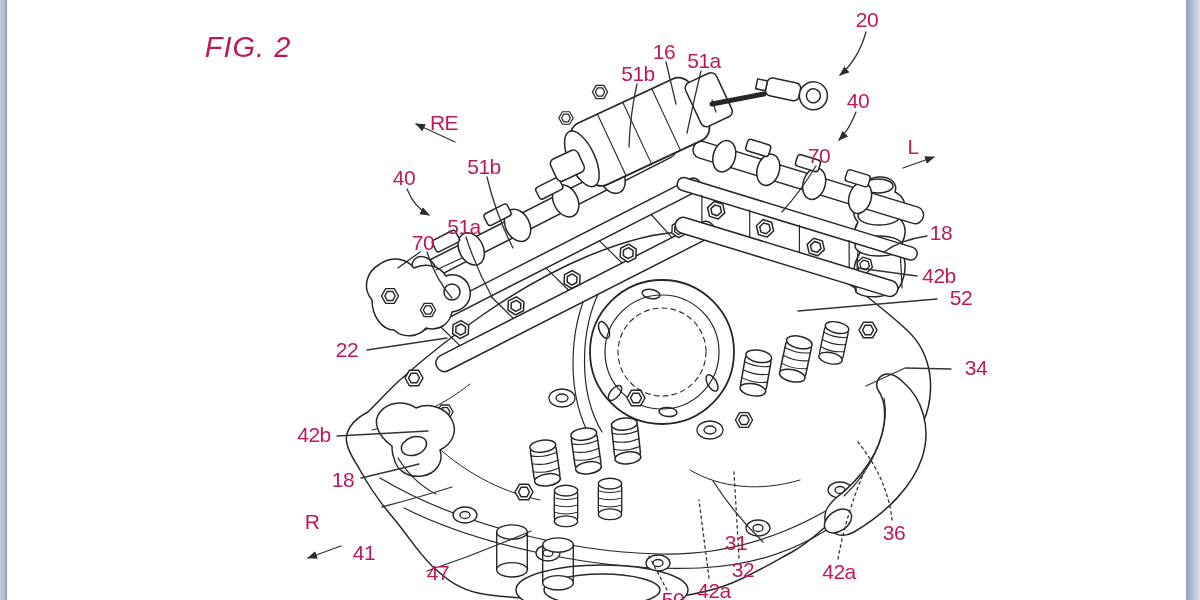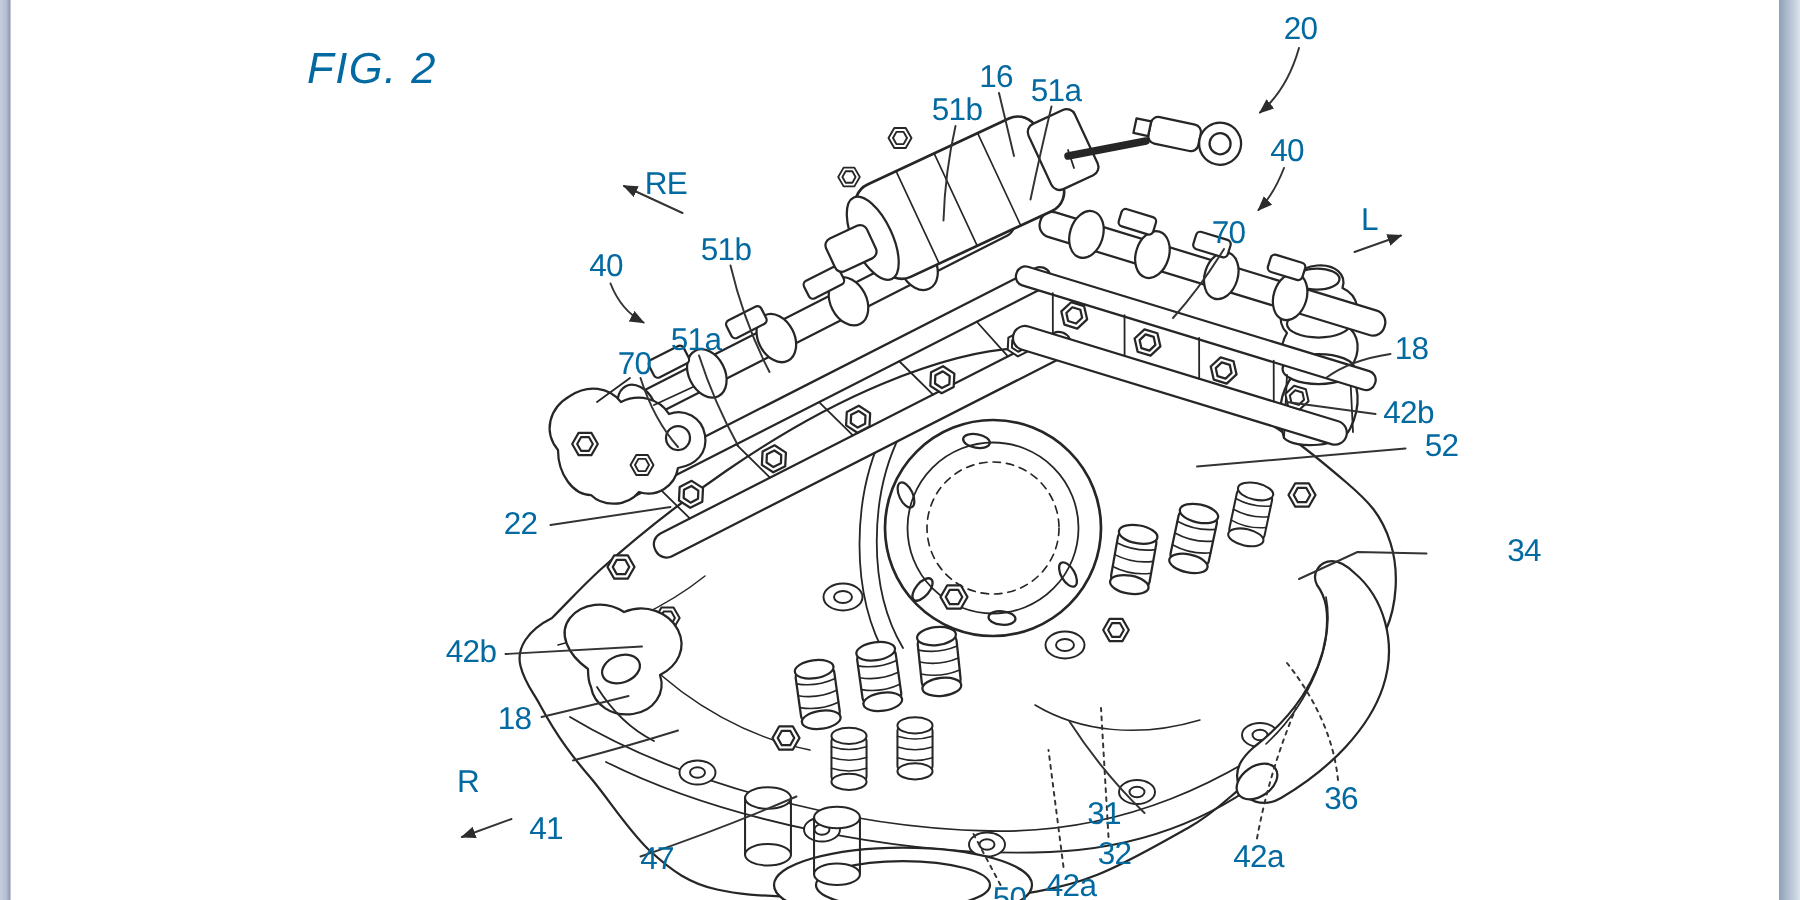--- a/index.html
+++ b/index.html
@@ -7,21 +7,21 @@
     width:1200px;height:600px;position:relative;overflow:hidden;
     background:#ffffff;font-family:"Liberation Sans",sans-serif;
   }
   .edge-band{position:absolute;top:0;bottom:0;}
   #edge-left{left:0;width:7px;background:linear-gradient(to right,#c6cdde,#b6bed2 60%,#8a94ab 100%);}
   #edge-right{right:0;width:14px;background:linear-gradient(to right,#8fa0b6,#aebccd 40%,#cdd7e3 85%,#dde4ee);}
   #drawing-svg{position:absolute;left:0;top:0;}
   #labels-layer{position:absolute;left:0;top:0;width:1200px;height:600px;pointer-events:none;}
   .lbl{
     position:absolute;transform:translate(-50%,-50%);
-    color:#0369a1;font-size:21px;font-weight:500;letter-spacing:-0.5px;white-space:nowrap;
+    color:#be185d;font-size:21px;font-weight:500;letter-spacing:-0.5px;white-space:nowrap;
   }
   .lbl.dir{font-size:21px;font-weight:500;}
   .lbl.fig{font-size:29px;font-style:italic;font-weight:500;letter-spacing:1px;}
 </style>
 </head>
 <body>
 
 <div class="edge-band" id="edge-left"></div>
 <div class="edge-band" id="edge-right"></div>
 
@@ -263,21 +263,21 @@
     <span class="lbl" style="left: 858px; top: 101px;">40</span>
     <span class="lbl" style="left: 819px; top: 156px;">70</span>
     <span class="lbl" style="left: 404px; top: 178px;">40</span>
     <span class="lbl" style="left: 484px; top: 167px;">51b</span>
     <span class="lbl" style="left: 464px; top: 227px;">51a</span>
     <span class="lbl" style="left: 423px; top: 243px;">70</span>
     <span class="lbl" style="left: 941px; top: 233px;">18</span>
     <span class="lbl" style="left: 939px; top: 276px;">42b</span>
     <span class="lbl" style="left: 961px; top: 298px;">52</span>
     <span class="lbl" style="left: 347px; top: 350px;">22</span>
-    <span class="lbl" style="left: 976px; top: 368px; margin-left: 40px;">34</span>
+    <span class="lbl" style="left: 976px; top: 368px;">34</span>
     <span class="lbl" style="left: 314px; top: 435px;">42b</span>
     <span class="lbl" style="left: 343px; top: 480px;">18</span>
     <span class="lbl" style="left: 364px; top: 509px; margin-top: 44px;">41</span>
     <span class="lbl" style="left: 410px; top: 573px; margin-left: 28px;">47</span>
     <span class="lbl" style="left: 894px; top: 533px;">36</span>
     <span class="lbl" style="left: 736px; top: 543px;">31</span>
     <span class="lbl" style="left: 743px; top: 570px;">32</span>
     <span class="lbl" style="left: 714px; top: 591px;">42a</span>
     <span class="lbl" style="left: 839px; top: 572px;">42a</span>
     <span class="lbl" style="left: 673px; top: 600px;">50</span>

